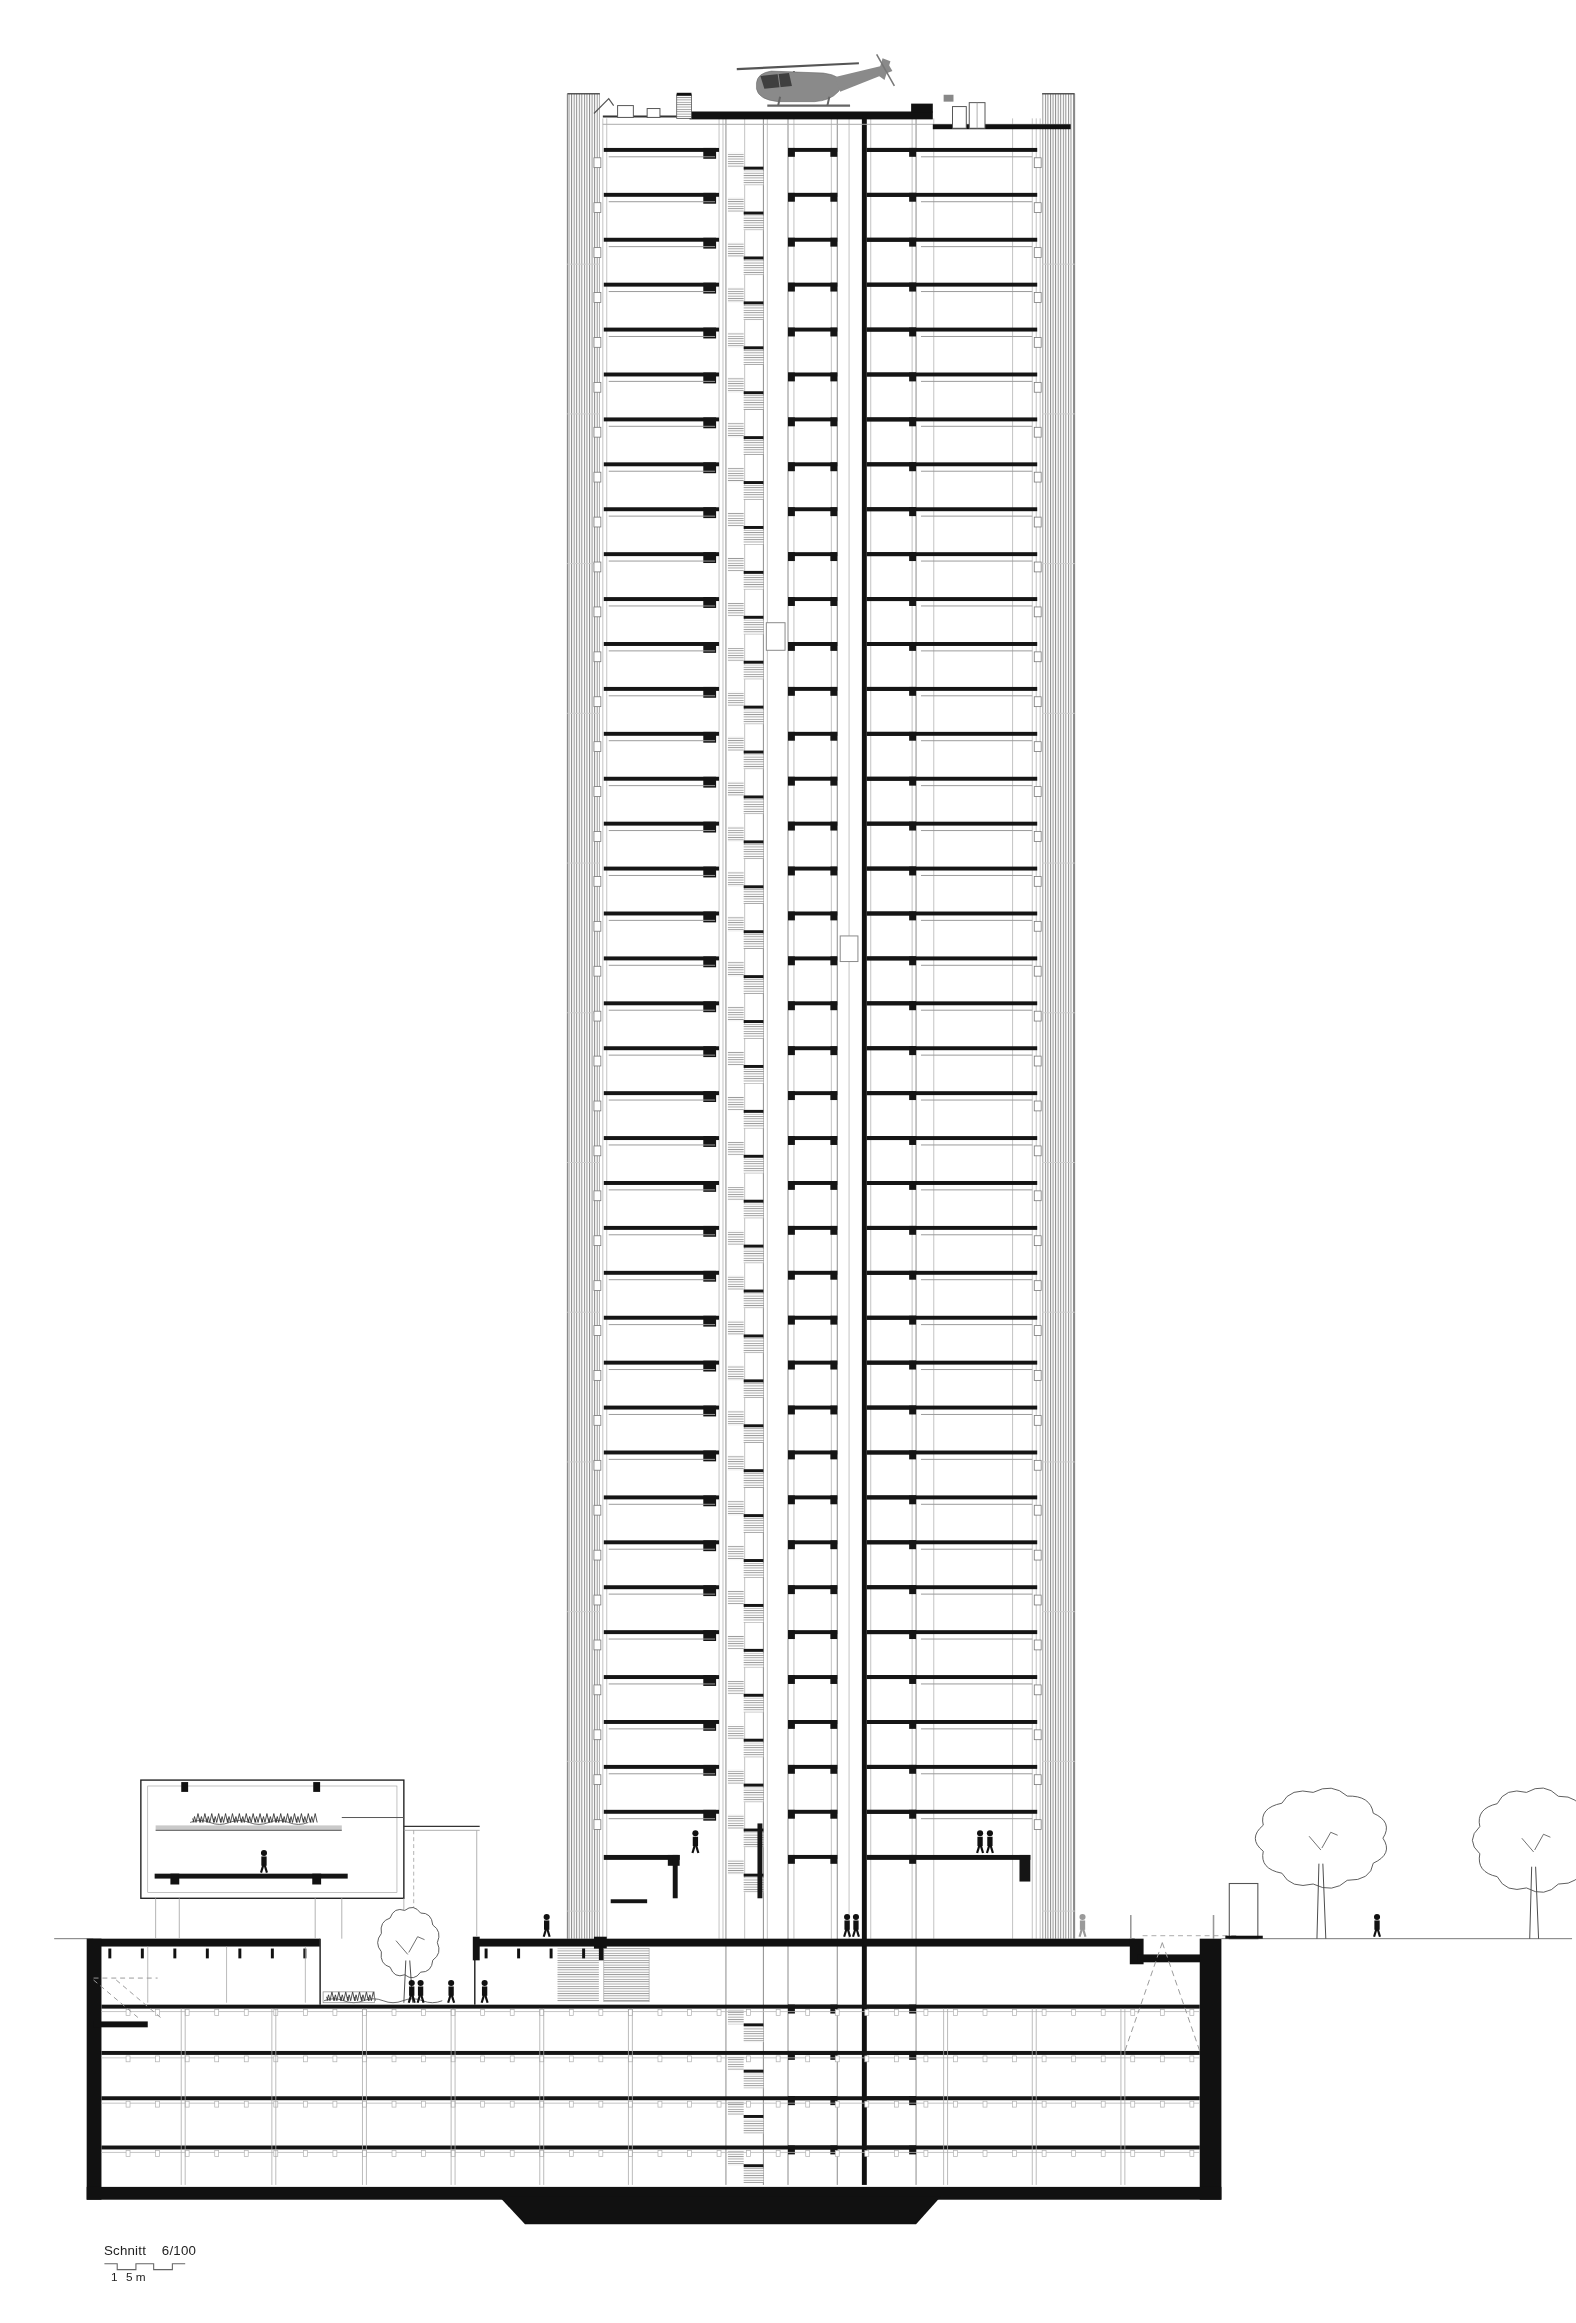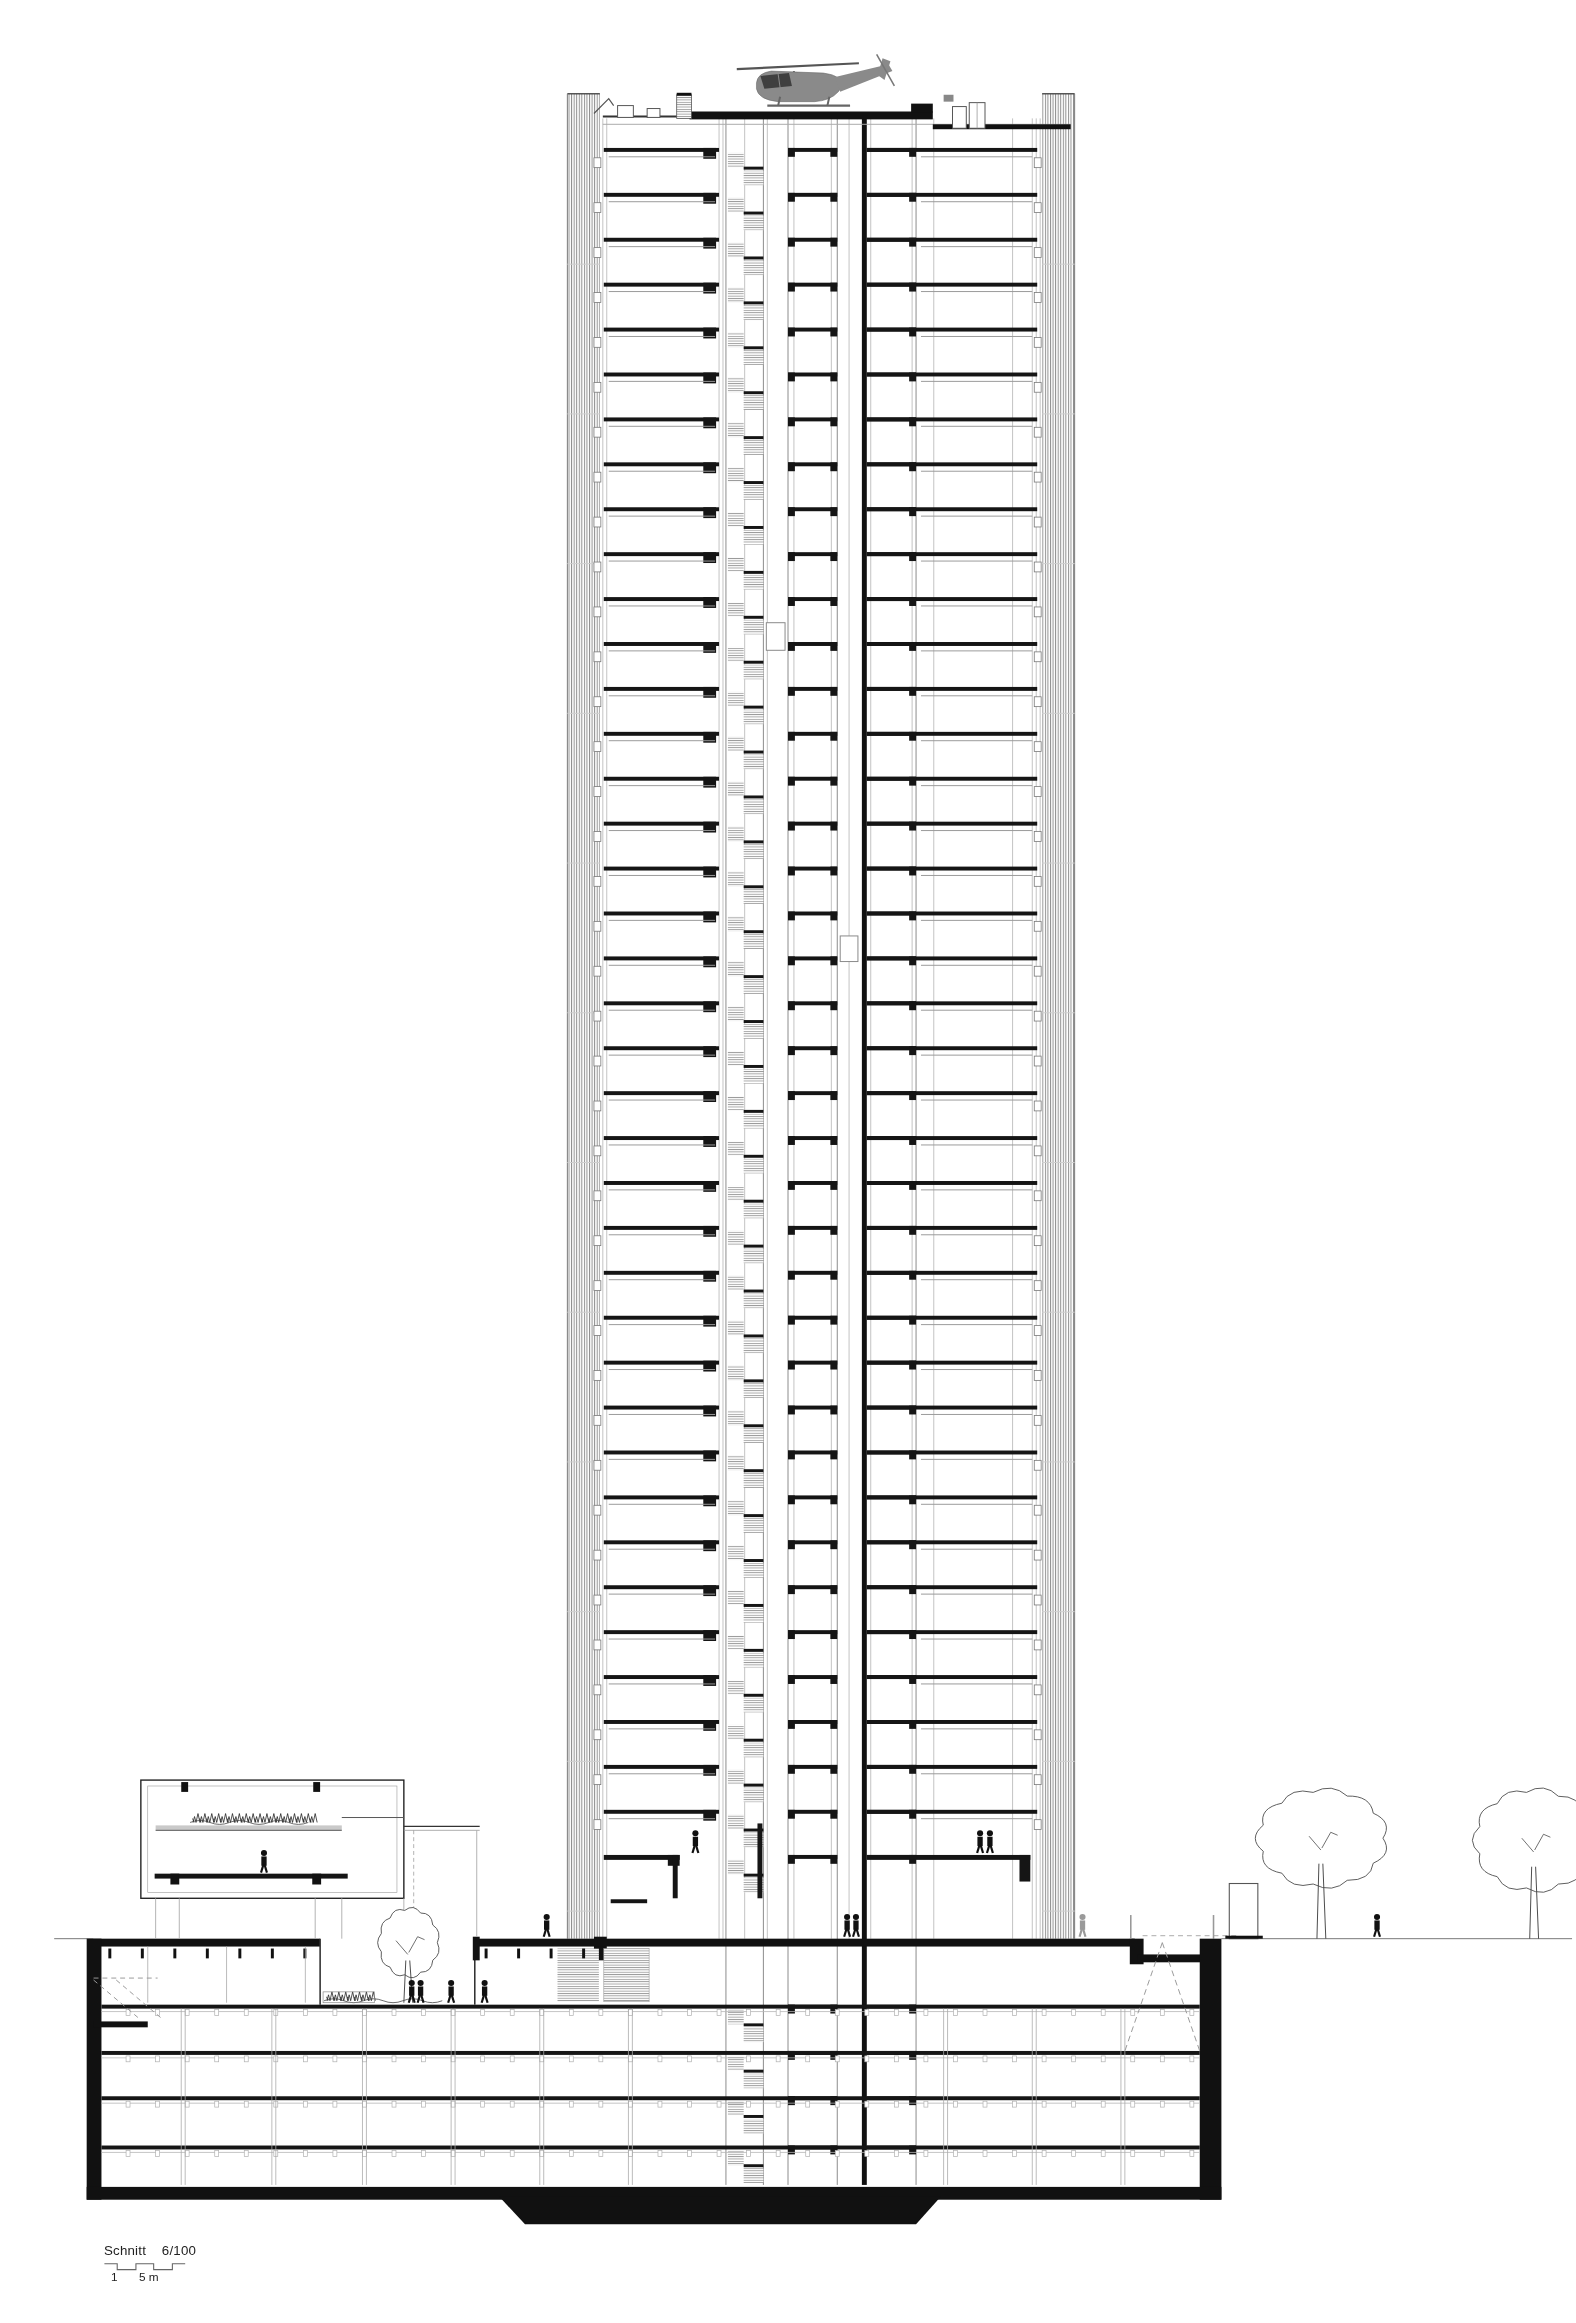--- a/index.html
+++ b/index.html
@@ -2,21 +2,21 @@
 <html><head>
 <meta charset="utf-8">
 <style>
   html,body{margin:0;padding:0;background:#fff;}
   .canvas{position:relative;width:1576px;height:2324px;background:#fff;overflow:hidden;
           font-family:"Liberation Sans",sans-serif;}
   .drawing-svg{position:absolute;left:0;top:0;}
   .titleblock{position:absolute;left:104px;top:2243px;color:#222;font-size:13.3px;letter-spacing:0.2px;}
   .titleblock .sp{display:inline-block;width:15.8px;}
   .scale-label-1{position:absolute;left:111px;top:2270px;color:#222;font-size:11.8px;}
-  .scale-label-5m{position:absolute;left:139px;top:2270px;color:#222;font-size:11.8px;}
+  .scale-label-5m{position:absolute;left:126px;top:2270px;color:#222;font-size:11.8px;}
 </style>
 </head>
 <body>
 
 <div class="canvas">
 
   <svg class="drawing-svg" width="1576" height="2324" viewBox="0 0 1600 2359">
       <defs>
         <pattern id="louv" width="2.6" height="8" patternUnits="userSpaceOnUse">
           <rect x="0" y="0" width="2.6" height="8" fill="#ffffff"></rect>

